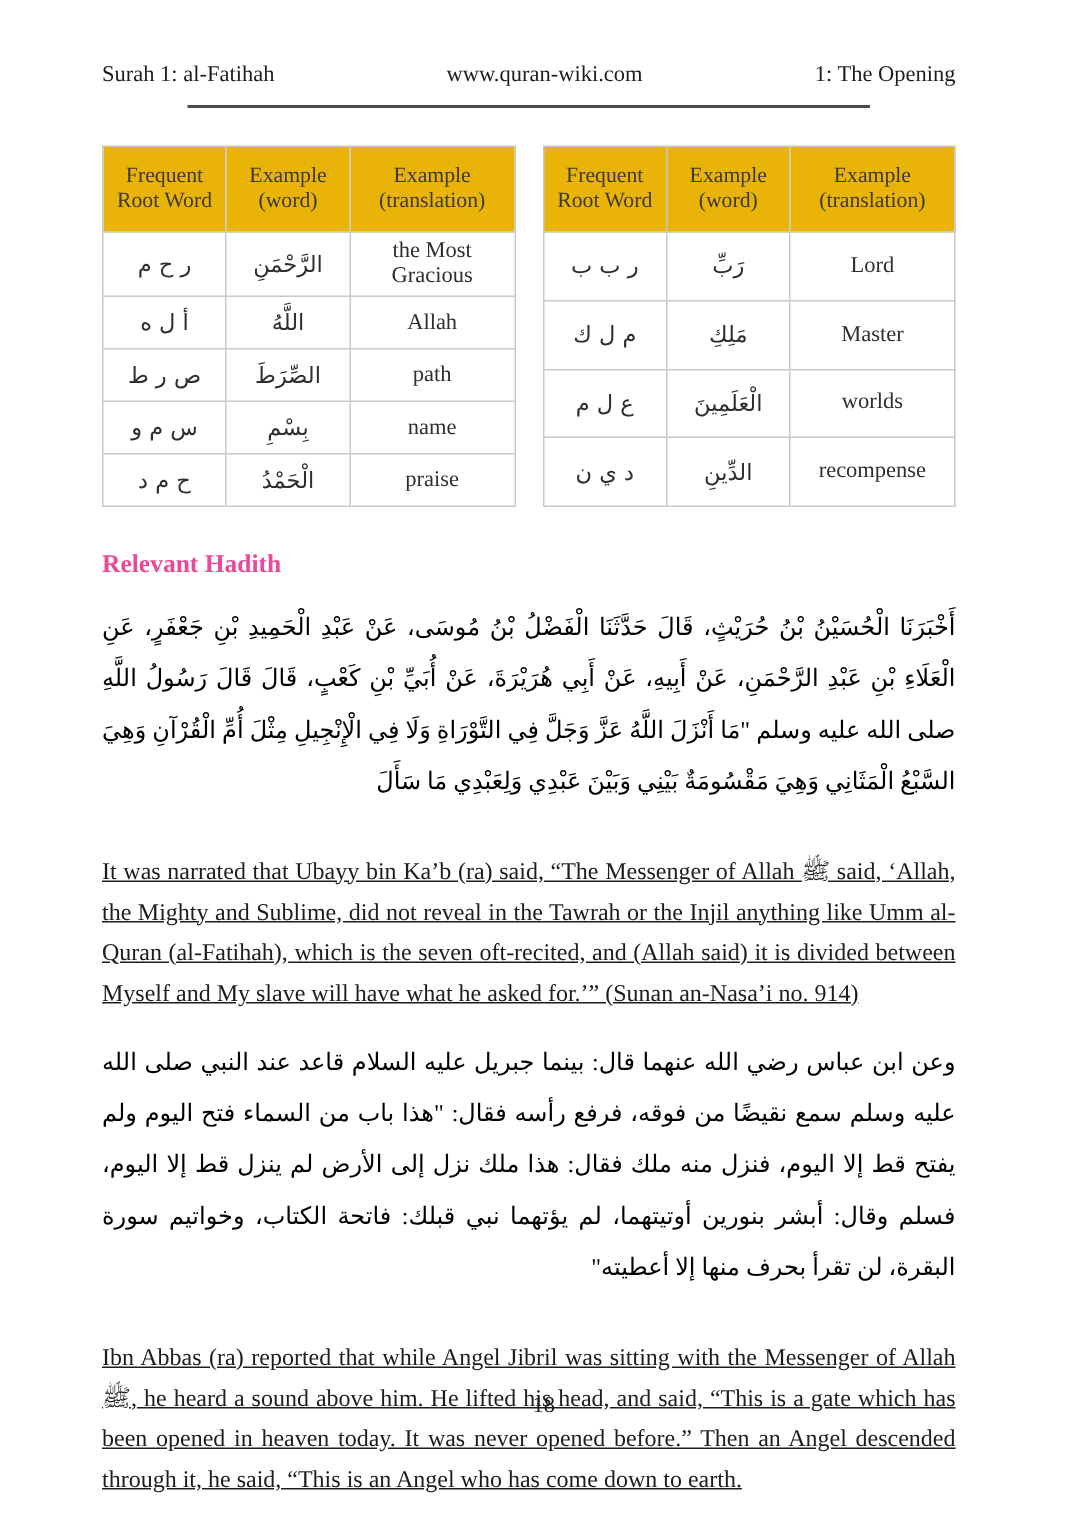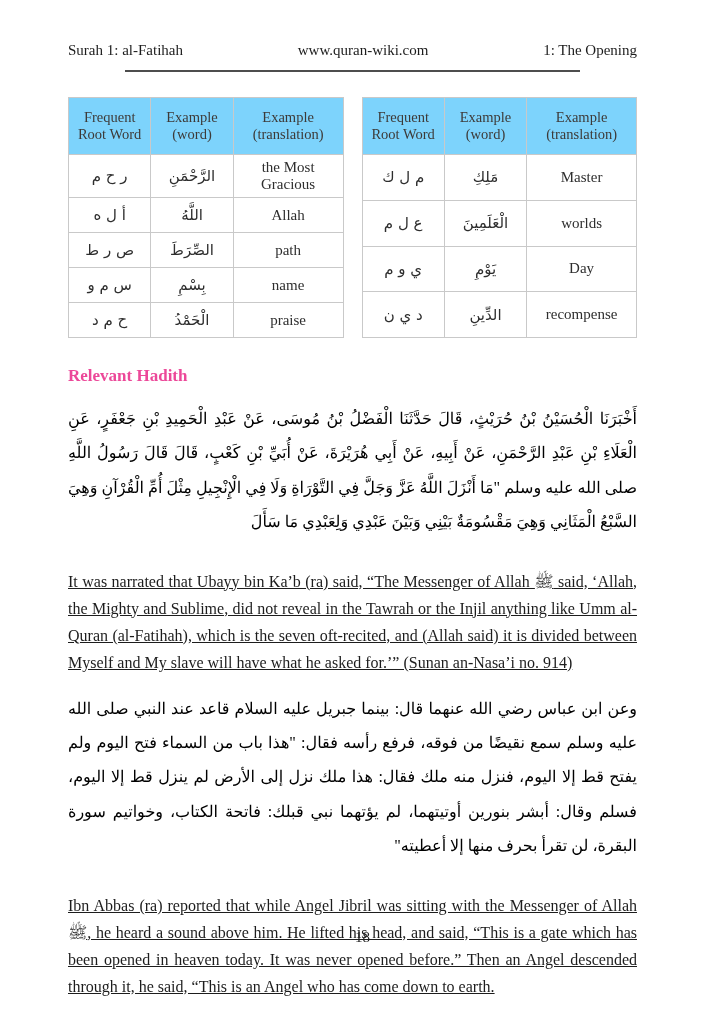--- a/index.html
+++ b/index.html
@@ -48,21 +48,21 @@
     table-layout: fixed;
   }
   table.vocab th,
   table.vocab td {
     border: 1px solid #c9c9c9;
     text-align: center;
     vertical-align: middle;
     padding: 4px 3px;
   }
   table.vocab th {
-    background: #7dd3fc;
+    background: #eab308;
     font-weight: normal;
     font-size: 14.5px;
     line-height: 1.18;
     color: #3d3a38;
     height: 48px;
   }
   table.vocab td {
     height: 26px;
     font-size: 15px;
     color: #2e2e2e;
@@ -174,35 +174,35 @@
       </colgroup>
       <thead>
         <tr>
           <th>Frequent Root Word</th>
           <th>Example (word)</th>
           <th>Example (translation)</th>
         </tr>
       </thead>
       <tbody>
         <tr>
+          <td class="cell-root">ر ب ب</td>
+          <td class="cell-word">رَبِّ</td>
+          <td class="cell-translation">Lord</td>
+        </tr>
+        <tr>
           <td class="cell-root">م ل ك</td>
           <td class="cell-word">مَلِكِ</td>
           <td class="cell-translation">Master</td>
         </tr>
         <tr>
           <td class="cell-root">ع ل م</td>
           <td class="cell-word">الْعَلَمِينَ</td>
           <td class="cell-translation">worlds</td>
         </tr>
         <tr>
-          <td class="cell-root">ي و م</td>
-          <td class="cell-word">يَوْمِ</td>
-          <td class="cell-translation">Day</td>
-        </tr>
-        <tr>
           <td class="cell-root">د ي ن</td>
           <td class="cell-word">الدِّينِ</td>
           <td class="cell-translation">recompense</td>
         </tr>
       </tbody>
     </table>
 
   </div>
 
   <div class="section-title">Relevant Hadith</div>

